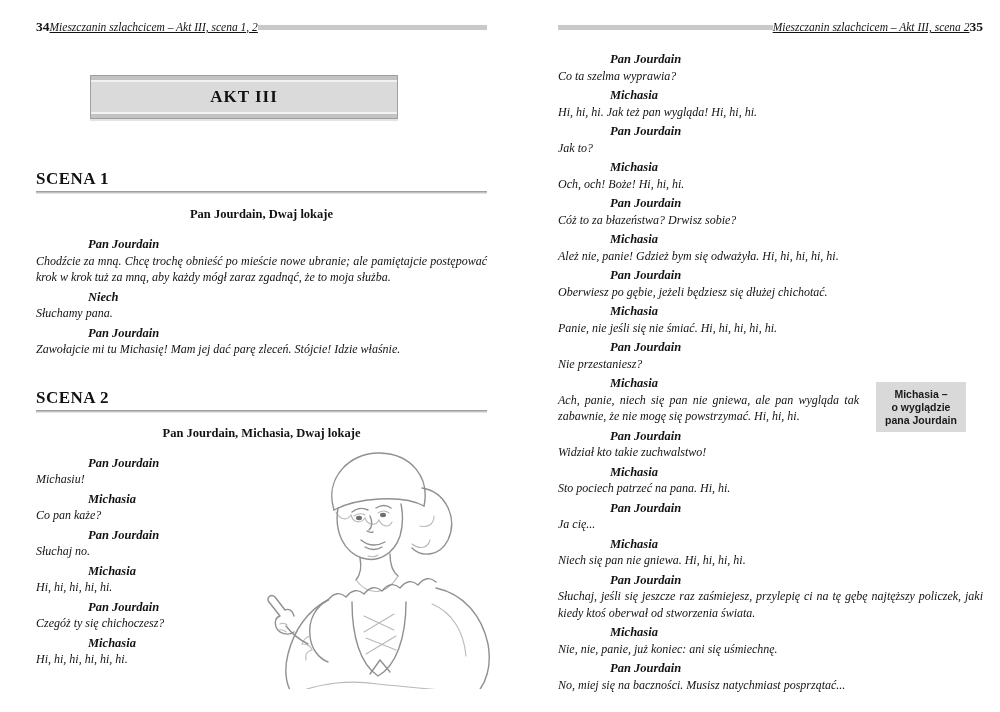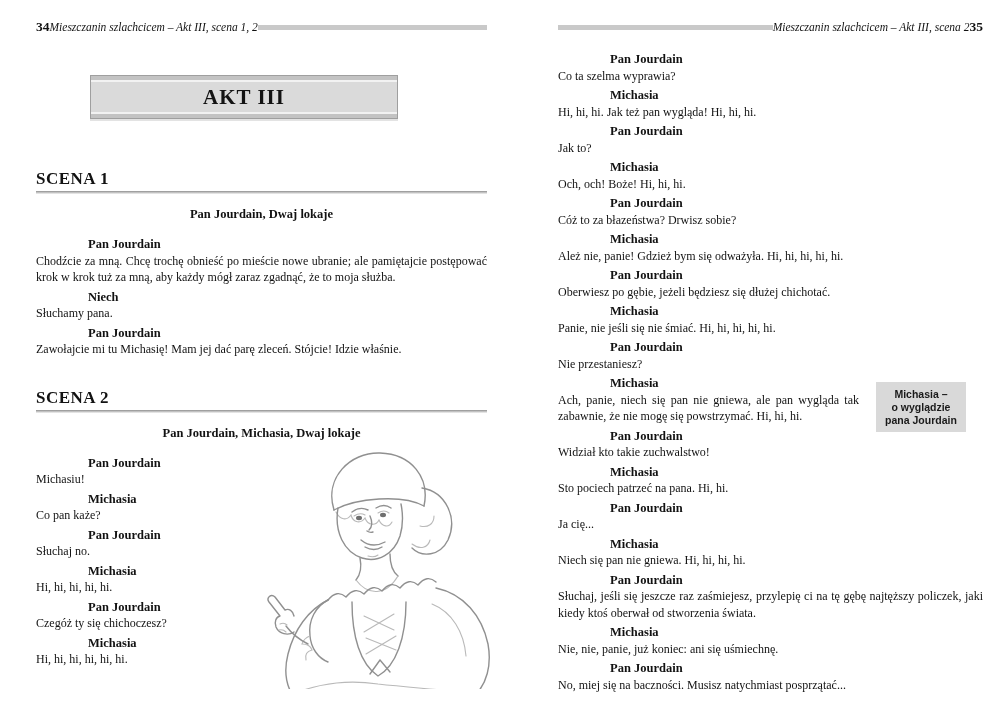--- a/index.html
+++ b/index.html
@@ -5,42 +5,42 @@
   html,body{margin:0;padding:0;background:#ffffff;}
   body{width:1000px;height:712px;font-family:"Liberation Serif",serif;color:#121212;}
   .spread{position:relative;width:1000px;height:712px;background:#ffffff;overflow:hidden;}
   .page{position:absolute;top:20px;}
   .page-left{left:36px;width:451px;}
   .page-right{left:558px;width:425px;}
 
   
   .running-head{display:flex;align-items:center;height:14px;}
   .pagenum{font-weight:bold;font-size:13.5px;line-height:14px;}
-  .running-title{font-style:italic;font-size:11.5px;white-space:nowrap;line-height:14px;}
+  .running-title{font-style:italic;font-size:11.5px;white-space:nowrap;line-height:14px;text-decoration:underline;}
   .head-bar{flex:1;height:5px;background:#c9c9c9;}
 
   
   .act-box{margin-left:54px;margin-top:41px;width:306px;height:42px;
     background:#dadada;border:1px solid #9f9f9f;
     box-shadow:inset 0 4px 0 #c3c3c3, inset 0 -4px 0 #c3c3c3,
                inset 0 6px 0 #f2f2f2, inset 0 -6px 0 #f2f2f2,
                0 2px 0 #e3e3e3;
     display:flex;align-items:center;justify-content:center;}
-  .act-title{font-weight:bold;font-size:21px;letter-spacing:1px;}
+  .act-title{font-weight:bold;font-size:17px;letter-spacing:1px;}
 
   
   .scene-head{text-align:left;}
   .scene-head.first{margin-top:50px;}
   .scene-head.second{margin-top:30px;}
   .scene-title{font-weight:bold;font-size:17px;letter-spacing:.5px;line-height:19px;}
   .scene-rule{height:3px;margin-top:3px;background:linear-gradient(#8f8f8f,#f4f4f4);}
   .characters{margin-top:13px;text-align:center;font-weight:bold;font-size:12.5px;line-height:15px;}
 
   
-  .dialogue{margin-top:14px;}
+  .dialogue{margin-top:14px;font-style:italic;}
   .page-right .dialogue{margin-top:17px;}
   .speech{margin-top:3px;}
   .speaker{font-weight:bold;font-size:12.5px;line-height:16.5px;margin-left:52px;}
   .line{font-size:12px;line-height:16.5px;text-align:justify;}
   .line.narrow{max-width:301px;}
 
   
   .illustration{position:absolute;left:228px;top:424px;width:258px;height:245px;}
   .illustration svg{width:100%;height:100%;}
   .sk{fill:none;stroke:#909090;stroke-width:1.4;stroke-linecap:round;stroke-linejoin:round;}

